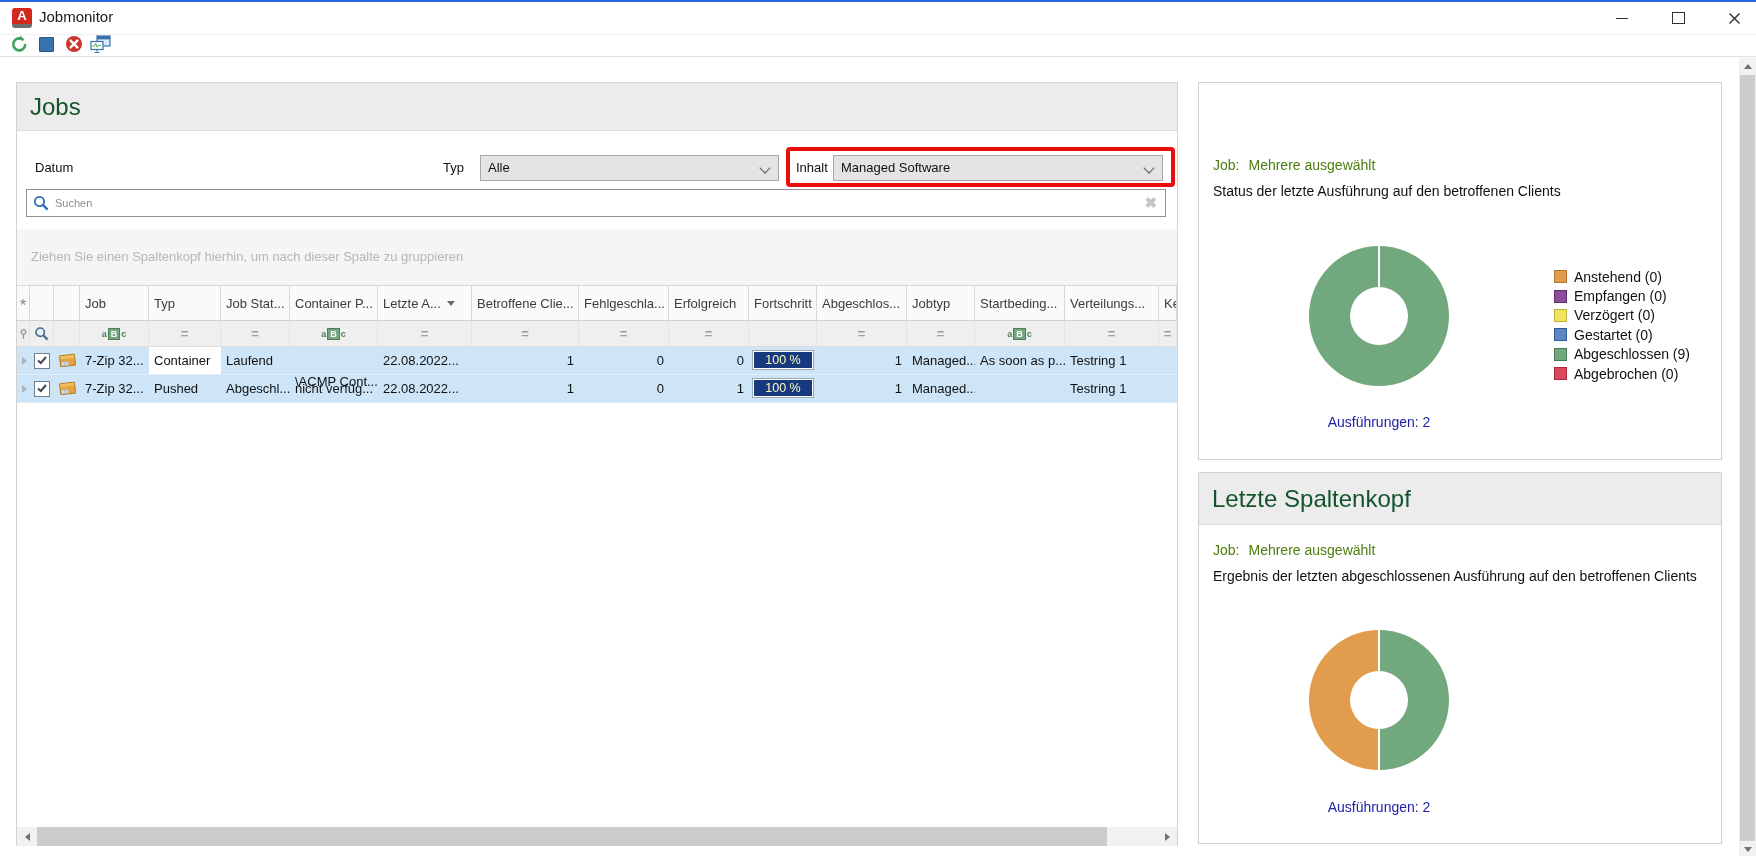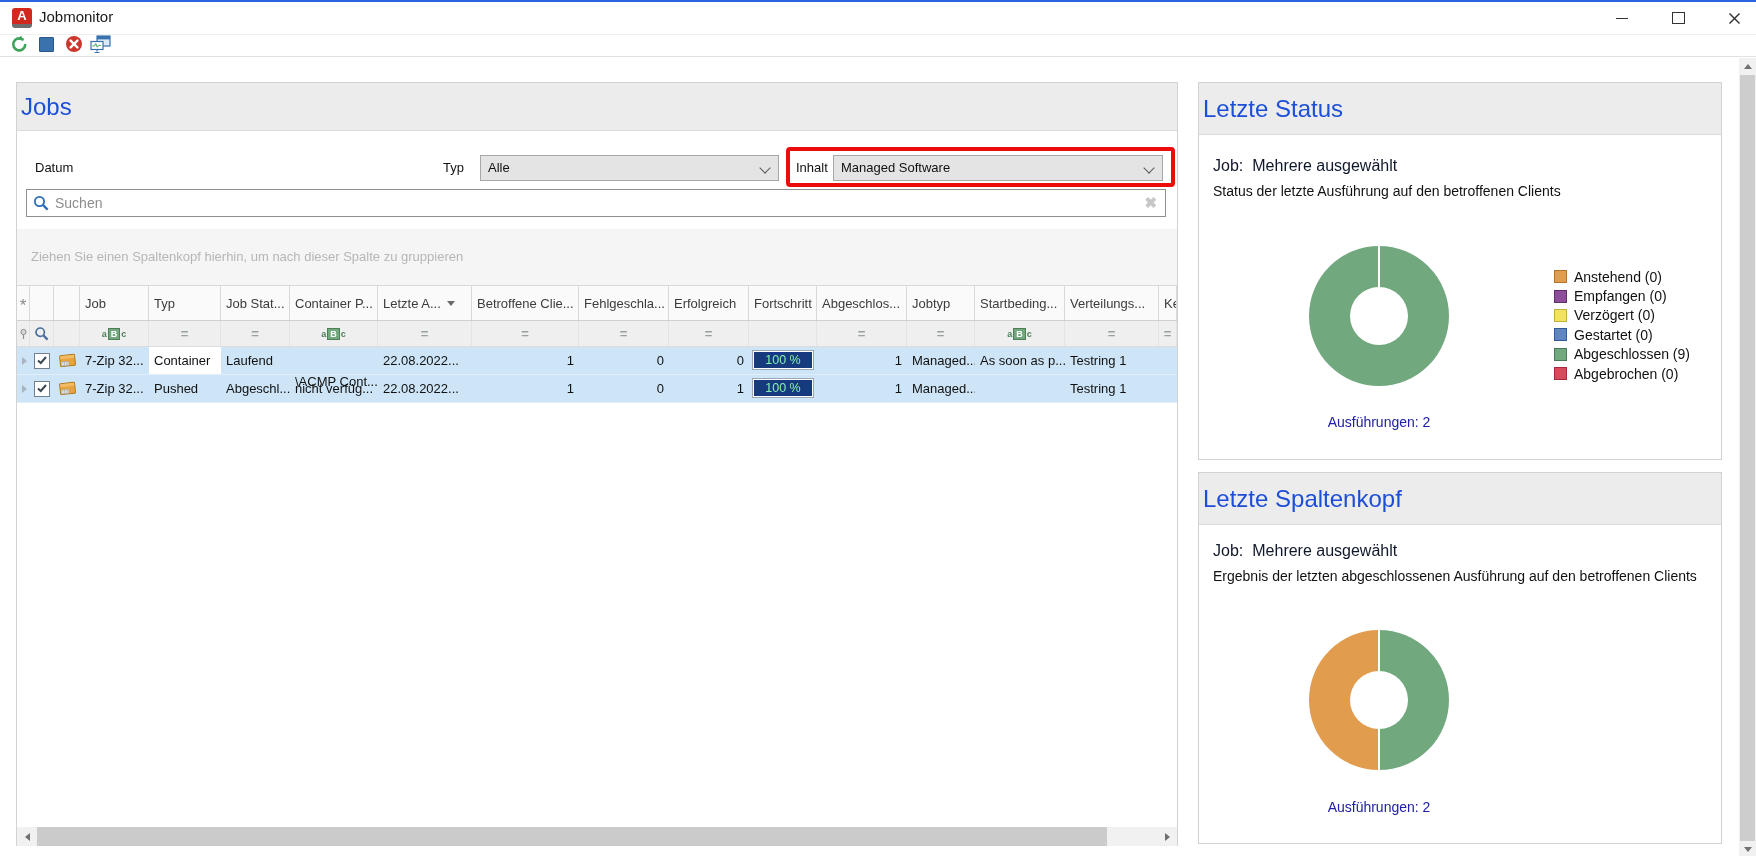--- a/index.html
+++ b/index.html
@@ -21,36 +21,36 @@
   .toolbar-inner{position:absolute;left:9px;top:-2px;display:flex;gap:6px;align-items:center;height:22px;}
   .tbtn{width:21px;height:21px;display:flex;align-items:center;justify-content:center;}
   .stop-sq{width:13px;height:13px;background:#3a72ad;border:1px solid #29578b;border-radius:1px;}
   
   .panel{position:absolute;background:#fff;border:1px solid #d2d2d2;box-sizing:border-box;}
   #jobs-panel{left:16px;top:80px;width:1162px;height:764px;}
   #status-panel{left:1198px;top:80px;width:524px;height:378px;}
   #results-panel{left:1198px;top:470px;width:524px;height:372px;}
   .panel-head{position:absolute;left:0;top:0;width:100%;height:48px;background:#ececec;
       border-bottom:1px solid #dcdcdc;box-sizing:border-box;}
-  .panel-head .t{position:absolute;left:4px;top:0;line-height:48px;font-size:24px;color:#1d4ed8;font-weight:300;}
+  .panel-head .t{position:absolute;left:13px;top:0;line-height:48px;font-size:24px;color:#14532d;font-weight:300;}
   #status-panel .panel-head,#results-panel .panel-head{height:52px;}
   #status-panel .panel-head .t,#results-panel .panel-head .t{line-height:52px;}
   
   .flabel{position:absolute;top:72px;height:26px;line-height:26px;font-size:13px;color:#111;}
   .combo{position:absolute;top:72px;height:26px;background:#e4e4e4;border:1px solid #a8a8a8;
       box-sizing:border-box;font-size:13px;line-height:24px;padding-left:7px;color:#111;
       white-space:nowrap;overflow:hidden;}
   .chev{position:absolute;right:9px;top:8px;width:7px;height:7px;
       border-right:1.4px solid #5a5a5a;border-bottom:1.4px solid #5a5a5a;transform:rotate(45deg);}
   .hl-box{position:absolute;left:769px;top:64px;width:389px;height:40px;border:4px solid #ec0c0c;
       border-radius:4px;box-sizing:border-box;pointer-events:none;}
   
   .searchbox{position:absolute;left:9px;top:106px;width:1140px;height:28px;background:#fff;
       border:1px solid #8f8f8f;box-sizing:border-box;}
-  .searchbox .ph{position:absolute;left:28px;top:0;line-height:26px;font-size:14px;color:#8d8d8d;text-align:center;}
+  .searchbox .ph{position:absolute;left:28px;top:0;line-height:26px;font-size:11px;color:#8d8d8d;text-align:center;}
   .searchbox .clear{position:absolute;right:8px;top:0;line-height:26px;font-size:15px;color:#c6c6c6;font-weight:bold;}
   
   .group-band{position:absolute;left:0;top:146px;width:1160px;height:56px;background:#f5f5f5;}
   .group-band span{position:absolute;left:14px;top:0;line-height:56px;font-size:13px;color:#b6b6b6;}
   
   #grid-header{position:absolute;left:0;top:202px;width:1160px;height:36px;display:flex;background:#fafafa;
       border-top:1px solid #d8d8d8;border-bottom:1px solid #cfcfcf;box-sizing:border-box;overflow:hidden;}
   .gh-cell{flex:0 0 auto;box-sizing:border-box;border-right:1px solid #d9d9d9;height:100%;
       font-size:13px;color:#3c3c3c;padding-left:5px;line-height:33px;white-space:nowrap;overflow:hidden;
       display:flex;align-items:center;}
@@ -74,35 +74,35 @@
   .g-cell.center{display:flex;align-items:center;justify-content:center;padding-left:0;}
   .g-cell.right{text-align:right;padding-right:5px;padding-left:0;}
   .g-cell.focused{background:#fff;}
   .row-expand{width:0;height:0;border-left:5px solid #a8b4c0;border-top:4px solid transparent;
       border-bottom:4px solid transparent;margin-left:2px;}
   .cb{width:14px;height:14px;background:#fff;border:1px solid #70808f;box-sizing:content-box;
       display:flex;align-items:center;justify-content:center;}
   .pbar-outer{margin:3px 3px 0 3px;height:20px;border:1px solid #9aa7b4;background:#fff;padding:1px;
       box-sizing:border-box;}
   .pbar-inner{height:100%;background:#163a7d;display:flex;align-items:center;justify-content:center;
-      color:#86efac;font-size:12.5px;text-align:center;}
+      color:#fef9c3;font-size:12.5px;text-align:center;}
   
   .hscroll{position:absolute;left:0;top:744px;width:1160px;height:19px;background:#f1f1f1;}
   .hs-btn{position:absolute;top:0;width:20px;height:19px;background:#f1f1f1;display:flex;
       align-items:center;justify-content:center;}
   .hs-thumb{position:absolute;left:20px;top:0;width:1070px;height:19px;background:#cbcbcb;}
   .tri-l{width:0;height:0;border-top:4px solid transparent;border-bottom:4px solid transparent;border-right:5px solid #707070;}
   .tri-r{width:0;height:0;border-top:4px solid transparent;border-bottom:4px solid transparent;border-left:5px solid #707070;}
   .tri-u{width:0;height:0;border-left:4px solid transparent;border-right:4px solid transparent;border-bottom:5px solid #707070;}
   .tri-d{width:0;height:0;border-left:4px solid transparent;border-right:4px solid transparent;border-top:5px solid #707070;}
   .vscroll{position:absolute;left:1739px;top:56px;width:17px;height:800px;background:#f1f1f1;}
   .vs-btn{position:absolute;left:0;width:17px;height:17px;display:flex;align-items:center;justify-content:center;}
   .vs-thumb{position:absolute;left:1px;top:17px;width:15px;height:766px;background:#cdcdcd;}
   
-  .job-line{position:absolute;left:14px;font-size:16px;color:#0f172a;}
+  .job-line{position:absolute;left:14px;font-size:14px;color:#4d7c0f;}
   .job-line .v{margin-left:9px;}
   .desc-line{position:absolute;left:14px;font-size:14px;color:#111;white-space:nowrap;}
   .donut{position:absolute;left:105px;width:150px;height:150px;}
   .legend{position:absolute;left:355px;margin:0;padding:0;list-style:none;}
   .legend-item{height:19.4px;display:flex;align-items:center;}
   .swatch{width:13px;height:13px;border:1px solid #888;margin-right:7px;box-sizing:border-box;}
   .legend-label{font-size:14px;color:#111;white-space:nowrap;}
   .exec-link{position:absolute;left:95px;width:170px;text-align:center;font-size:14px;color:#2020a8;}
 </style>
 </head>
@@ -398,23 +398,20 @@
         <span class="tri-l"></span>
       </div>
     <div class="hs-thumb"></div>
     <div class="hs-btn" style="left:1140px">
         <span class="tri-r"></span>
       </div>
   </div>
 </div>
 
 <div id="status-panel" class="panel">
-  <div class="panel-head">
-    <span class="t">Letzte Status</span>
-  </div>
   <div class="job-line" style="top:74px">
     <span>Job:</span><span class="v">Mehrere ausgewählt</span>
   </div>
   <div class="desc-line" style="top:100px">Status der letzte Ausführung auf den betroffenen Clients</div>
   <svg id="donut-status" class="donut" style="top:158px" viewBox="0 0 150 150">
       <path d="M75.00 5.00 A70 70 0 0 1 75.00 145.00 L75.00 104.00 A29 29 0 0 0 75.00 46.00 Z M75.00 145.00 A70 70 0 0 1 75.00 5.00 L75.00 46.00 A29 29 0 0 0 75.00 104.00 Z" fill="#72a87e"></path>
       <line x1="75.00" y1="46.00" x2="75.00" y2="5.00" stroke="#ffffff" stroke-width="2"></line>
     </svg>
   <ul id="legend-status" class="legend" style="top:184px">
       <li class="legend-item">

